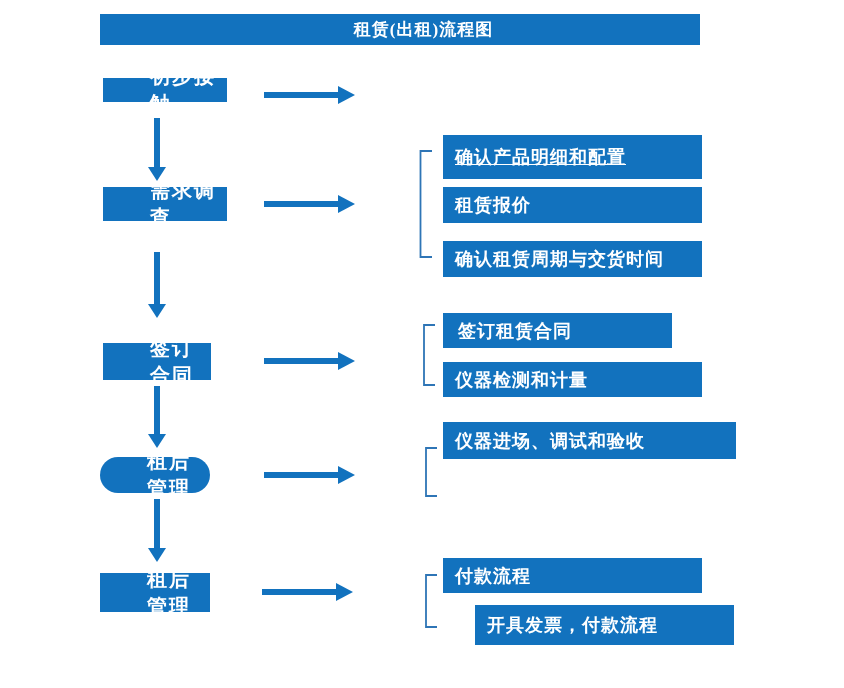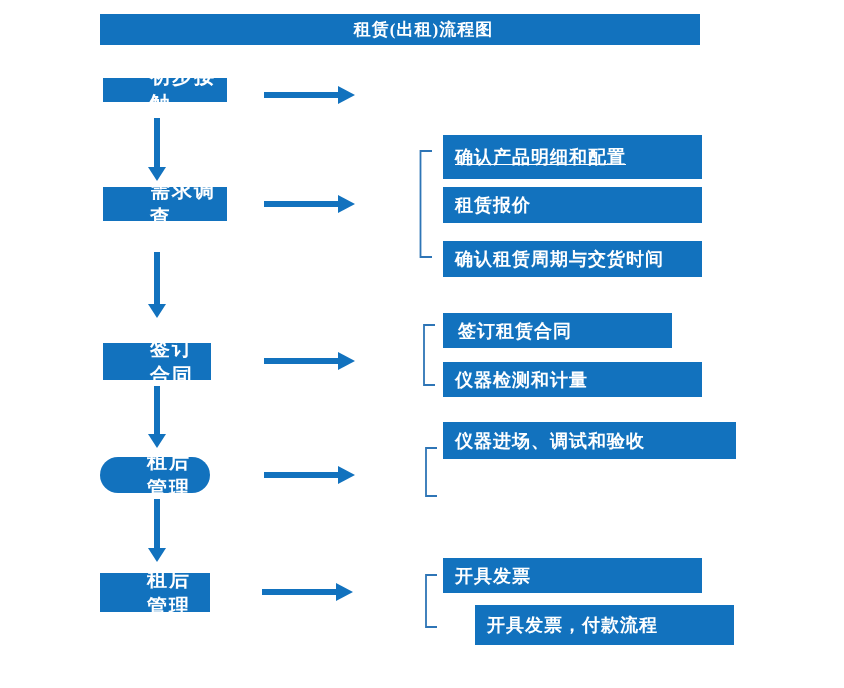--- a/index.html
+++ b/index.html
@@ -62,21 +62,21 @@
 
   <div class="bluebox output" style="left:443px; top:135px; width:259px; height:44px;text-decoration:underline;">确认产品明细和配置</div>
   <div class="bluebox output" style="left:443px; top:187px; width:259px; height:36px;">租赁报价</div>
   <div class="bluebox output" style="left:443px; top:241px; width:259px; height:36px;">确认租赁周期与交货时间</div>
 
   <div class="bluebox output" style="left:443px; top:313px; width:229px; height:35px;padding-left:15px;">签订租赁合同</div>
   <div class="bluebox output" style="left:443px; top:362px; width:259px; height:35px;">仪器检测和计量</div>
 
   <div class="bluebox output" style="left:443px; top:422px; width:293px; height:37px;">仪器进场、调试和验收</div>
 
-  <div class="bluebox output" style="left:443px; top:558px; width:259px; height:35px;">开具发票</div>
+  <div class="bluebox output" style="left:443px; top:558px; width:259px; height:35px;">付款流程</div>
   <div class="bluebox output" style="left:443px; top:605px; width:259px; height:40px;margin-left:32px;">开具发票，付款流程</div>
 
   <svg class="overlay" width="844" height="688" viewBox="0 0 844 688">
 
     <g>
       <line class="arrow-shaft" x1="264" y1="95" x2="338" y2="95"></line>
       <polygon class="arrow-head" points="338,86 355,95 338,104"></polygon>
     </g>
     <g>
       <line class="arrow-shaft" x1="264" y1="204" x2="338" y2="204"></line>

